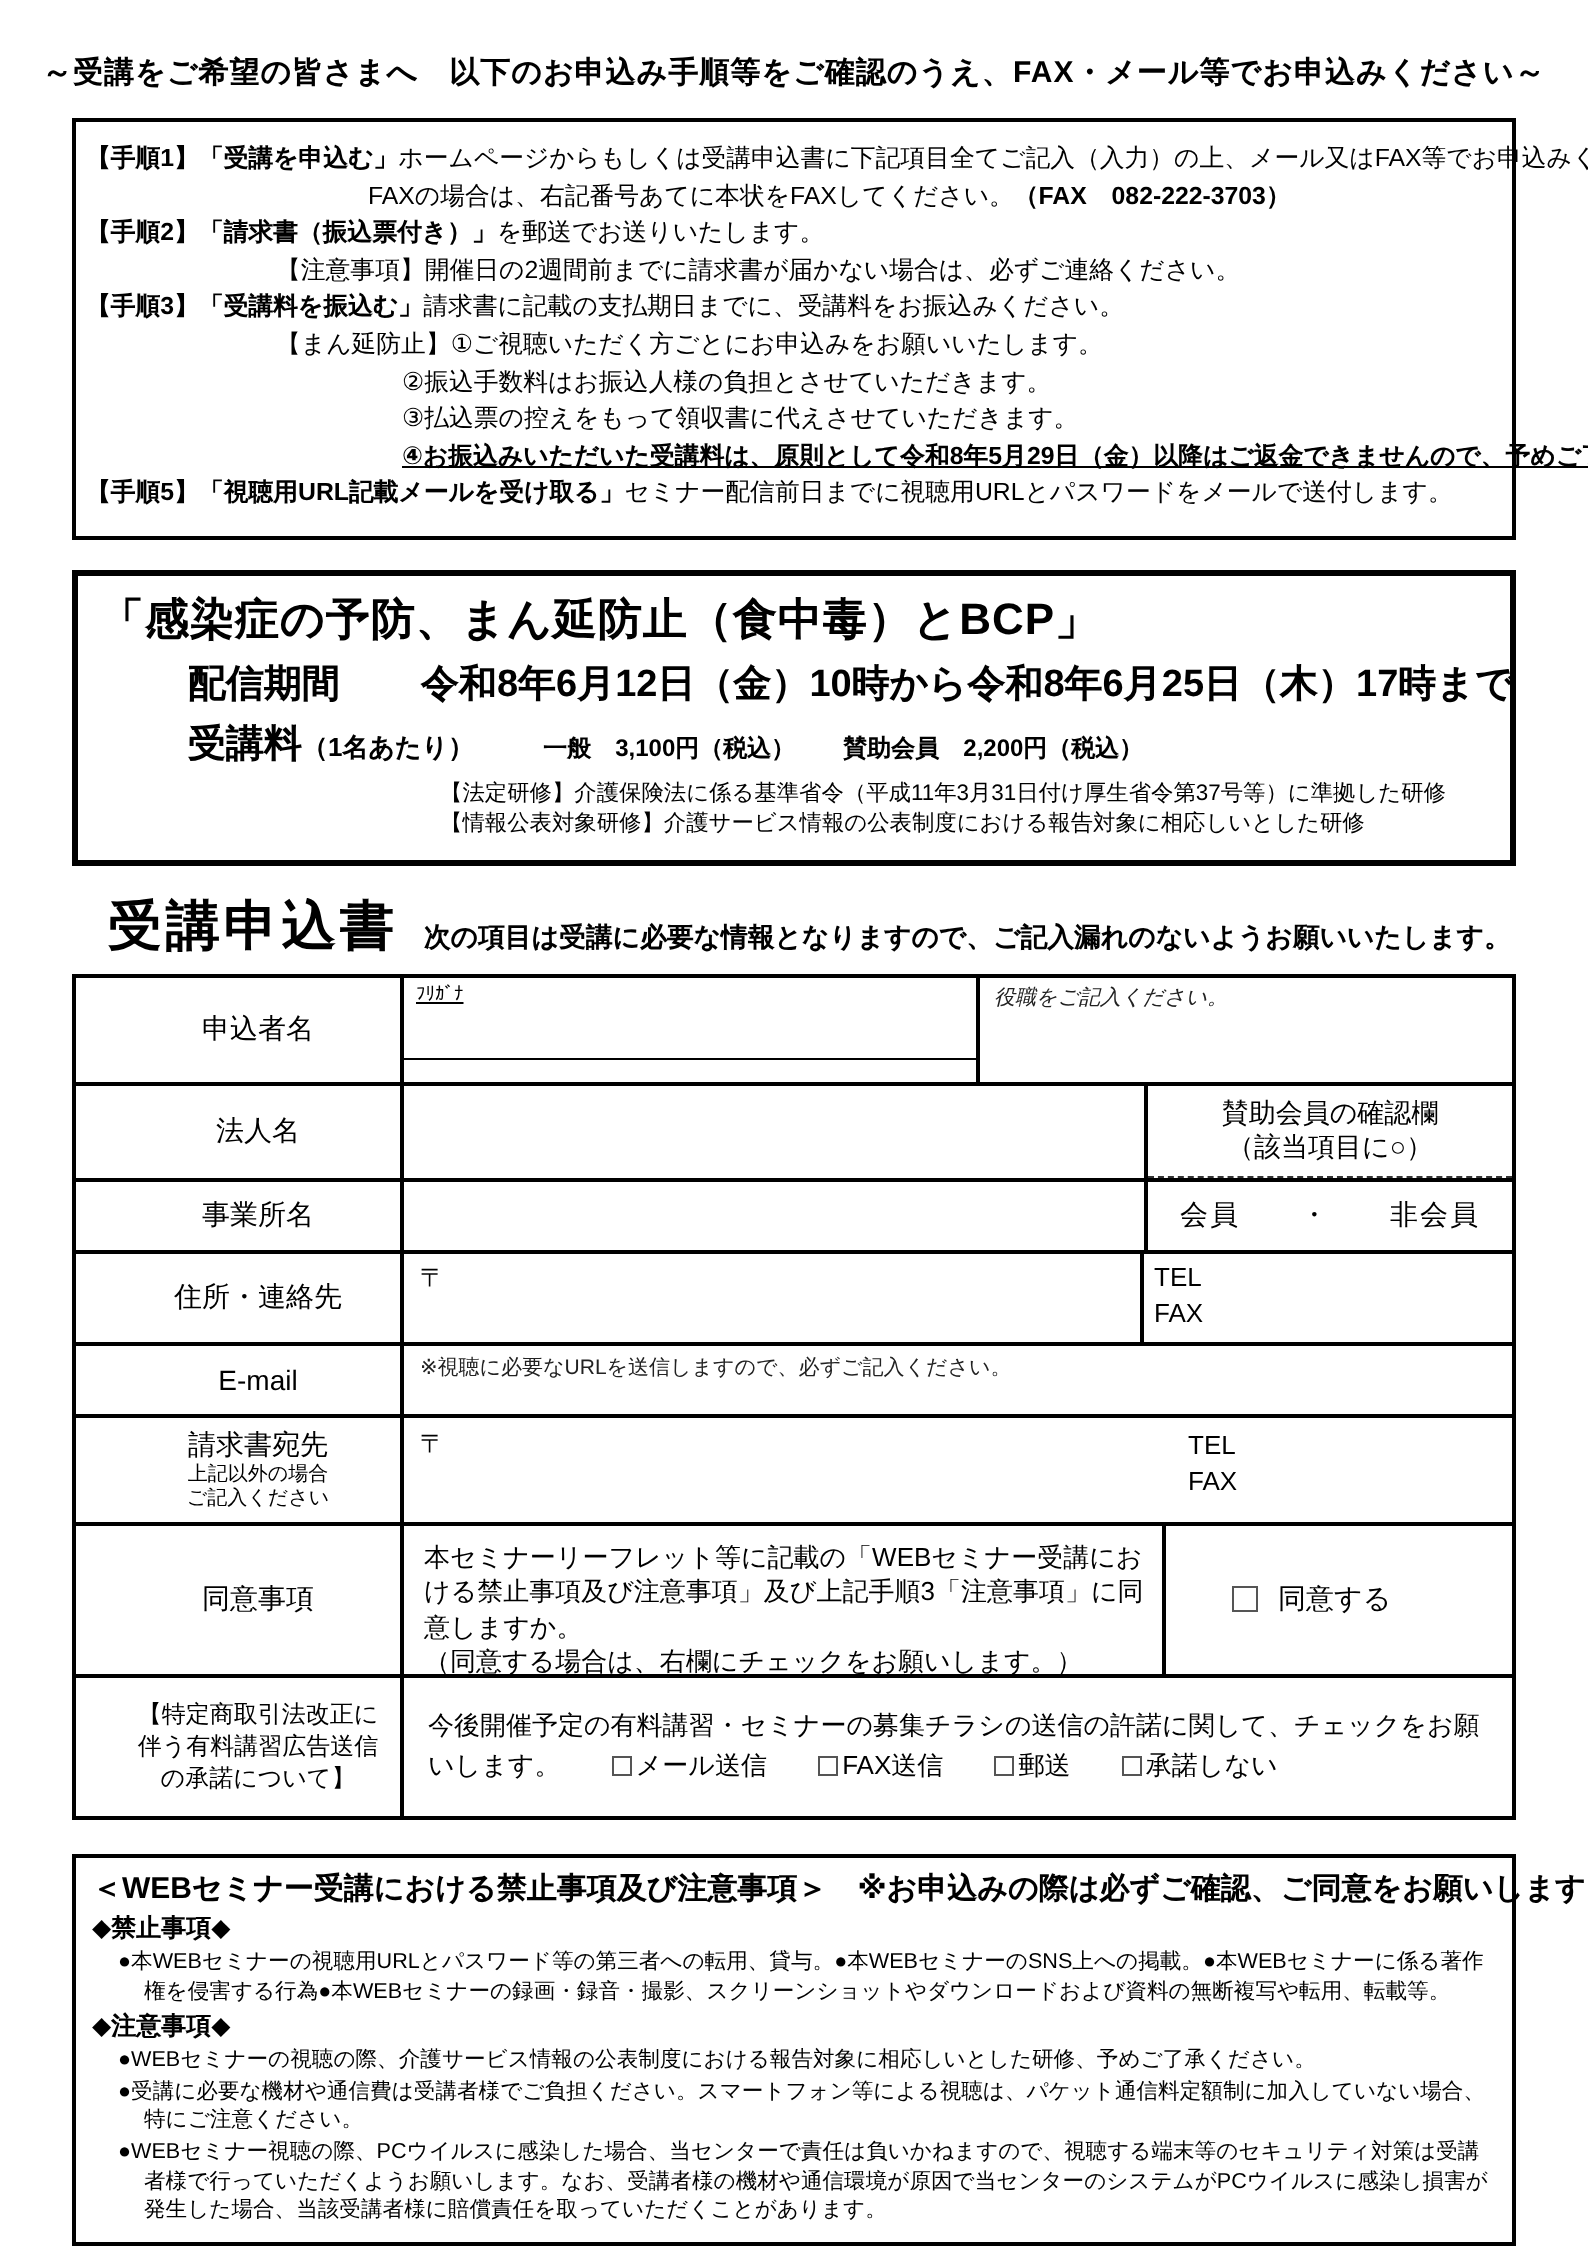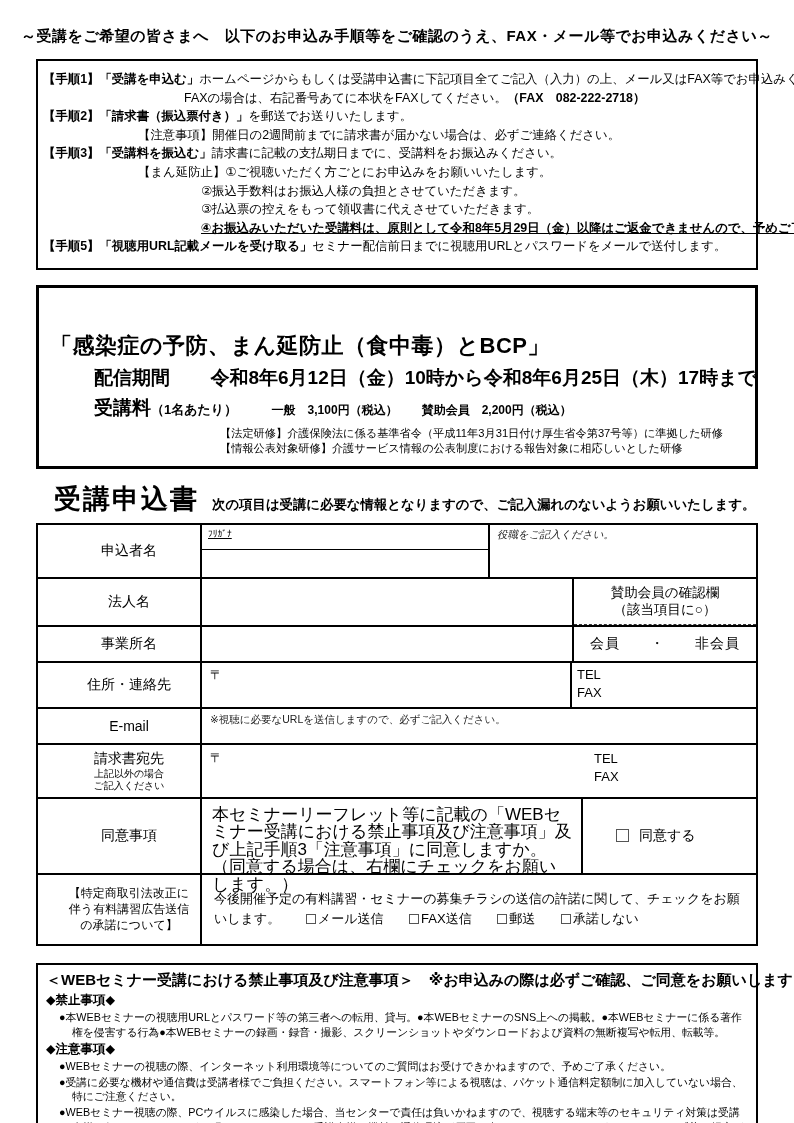--- a/index.html
+++ b/index.html
@@ -30,21 +30,21 @@
   .ind-note { padding-left:95px; }
   .ind-num { padding-left:158px; }
   .st-em { font-weight:bold; text-decoration:underline; }
 
   
   .sem-box {
     margin:15px 36px 0 36px;
     border:3px solid #000;
     padding:7px 10px 9px 11px;
   }
-  .sem-title { font-size:22px; font-weight:bold; letter-spacing:.5px;margin-top:36px; }
+  .sem-title { font-size:22px; font-weight:bold; letter-spacing:.5px; }
   .sem-row { padding-left:44px; margin-top:4px; font-weight:bold; white-space:nowrap; }
   .sem-period-label { font-size:19px; }
   .sem-period-value { font-size:19px; margin-left:36px; }
   .sem-fee-label { font-size:19px; }
   .sem-fee-sub { font-size:13px; }
   .sem-fee-value { font-size:12px; margin-left:30px; }
   .sem-note { padding-left:170px; font-size:11.2px; line-height:15.5px; white-space:nowrap; }
   .sem-notes { margin-top:5px; }
 
   
@@ -60,21 +60,21 @@
     width:164px; flex:0 0 164px; border-right:2px solid #000;
     display:flex; flex-direction:column; align-items:center; justify-content:center;
     font-size:14px; text-align:center;padding-left:20px;
   }
   .lab .sub { font-size:10px; line-height:12px; }
   .cell { position:relative; }
   .hint { font-size:10.5px; color:#222; }
 
   .r1 { height:52px; }
   .r1-mid { width:288px; flex:0 0 288px; border-right:2px solid #000; display:flex; flex-direction:column; }
-  .r1-furi { height:25px; border-bottom:1px solid #000; padding:3px 0 0 6px; font-size:9.5px;text-decoration:underline; }
+  .r1-furi { height:41px; border-bottom:1px solid #000; padding:3px 0 0 6px; font-size:9.5px;text-decoration:underline; }
   .r1-furi-input { flex:1; }
   .r1-right { flex:1; padding:3px 0 0 7px;font-style:italic; }
 
   .r2 { height:48px; }
   .r23-wide { width:372px; flex:0 0 372px; border-right:2px solid #000; }
   .chk-col { flex:1; display:flex; flex-direction:column; align-items:center; justify-content:center; font-size:13.5px; line-height:17px; text-align:center; }
   .chk-col.dashed { border-bottom:1.5px dashed #333; }
   .r3 { height:36px; }
   .member-opts { font-size:14px; letter-spacing:1px; }
 
@@ -83,21 +83,21 @@
   .telfax { flex:1; padding:3px 0 0 5px; font-size:13px; line-height:18px; }
 
   .r5 { height:36px; }
   .r5-wide { flex:1; padding:4px 0 0 8px; }
 
   .r6 { height:54px; }
   .r6-wide { flex:1; padding:5px 0 0 8px; font-size:12.5px; position:relative; }
   .r6-telfax { position:absolute; left:392px; top:5px; font-size:13px; line-height:18px; }
 
   .r7 { height:76px; }
-  .r7-mid { width:381px; flex:0 0 381px; border-right:2px solid #000; padding:7px 8px 0 10px; font-size:17px; line-height:17.4px; }
+  .r7-mid { width:381px; flex:0 0 381px; border-right:2px solid #000; padding:7px 8px 0 10px; font-size:13px; line-height:17.4px; }
   .r7-right { flex:1; display:flex; align-items:center; padding-left:33px; font-size:14px; }
 
   .r8 { height:71px; }
   .r8-label { font-size:12px; line-height:16px; }
   .r8-wide { flex:1; padding:14px 10px 0 12px; font-size:13px; line-height:20px; }
 
   .cbx {
     display:inline-block; width:13px; height:13px;
     border:1.5px solid #555; background:#fff; vertical-align:-2px; margin-right:10px;
   }
@@ -120,21 +120,21 @@
 </style>
 </head>
 <body>
 
 <div class="page">
 
   <div class="hdr">～受講をご希望の皆さまへ　以下のお申込み手順等をご確認のうえ、FAX・メール等でお申込みください～</div>
 
   <div class="steps-box">
     <div class="st-line"><span class="st-b">【手順1】「受講を申込む」</span><span>ホームページからもしくは受講申込書に下記項目全てご記入（入力）の上、メール又はFAX等でお申込みください。</span></div>
-    <div class="st-line ind-fax"><span>FAXの場合は、右記番号あてに本状をFAXしてください。</span><span class="st-b">（FAX　082-222-2718）</span></div>
+    <div class="st-line ind-fax"><span>FAXの場合は、右記番号あてに本状をFAXしてください。</span><span class="st-b">（FAX　082-222-3703）</span></div>
     <div class="st-line"><span class="st-b">【手順2】「請求書（振込票付き）」</span><span>を郵送でお送りいたします。</span></div>
     <div class="st-line ind-note">【注意事項】開催日の2週間前までに請求書が届かない場合は、必ずご連絡ください。</div>
     <div class="st-line"><span class="st-b">【手順3】「受講料を振込む」</span><span>請求書に記載の支払期日までに、受講料をお振込みください。</span></div>
     <div class="st-line ind-note">【まん延防止】①ご視聴いただく方ごとにお申込みをお願いいたします。</div>
     <div class="st-line ind-num">②振込手数料はお振込人様の負担とさせていただきます。</div>
     <div class="st-line ind-num">③払込票の控えをもって領収書に代えさせていただきます。</div>
     <div class="st-line ind-num st-em">④お振込みいただいた受講料は、原則として令和8年5月29日（金）以降はご返金できませんので、予めご了承ください。</div>
     <div class="st-line"><span class="st-b">【手順5】「視聴用URL記載メールを受け取る」</span><span>セミナー配信前日までに視聴用URLとパスワードをメールで送付します。</span></div>
   </div>
 
@@ -242,19 +242,19 @@
         <span class="opt"><span class="cbx-s"></span><span>承諾しない</span></span>
       </div>
     </div>
   </div>
 
   <div class="notice-box">
     <div class="nt-title">＜WEBセミナー受講における禁止事項及び注意事項＞　※お申込みの際は必ずご確認、ご同意をお願いします。</div>
     <div class="nt-sec">◆禁止事項◆</div>
     <div class="nt-body">●本WEBセミナーの視聴用URLとパスワード等の第三者への転用、貸与。●本WEBセミナーのSNS上への掲載。●本WEBセミナーに係る著作権を侵害する行為●本WEBセミナーの録画・録音・撮影、スクリーンショットやダウンロードおよび資料の無断複写や転用、転載等。</div>
     <div class="nt-sec">◆注意事項◆</div>
-    <div class="nt-body">●WEBセミナーの視聴の際、インターネット利用環境等についてのご質問はお受けできかねますので、予めご了承ください。</div>
+    <div class="nt-body">●WEBセミナーの視聴の際、介護サービス情報の公表制度における報告対象に相応しいとした研修、予めご了承ください。</div>
     <div class="nt-body">●受講に必要な機材や通信費は受講者様でご負担ください。スマートフォン等による視聴は、パケット通信料定額制に加入していない場合、特にご注意ください。</div>
     <div class="nt-body">●WEBセミナー視聴の際、PCウイルスに感染した場合、当センターで責任は負いかねますので、視聴する端末等のセキュリティ対策は受講者様で行っていただくようお願いします。なお、受講者様の機材や通信環境が原因で当センターのシステムがPCウイルスに感染し損害が発生した場合、当該受講者様に賠償責任を取っていただくことがあります。</div>
 
   </div>
 
 </div>
 
 </body></html>

